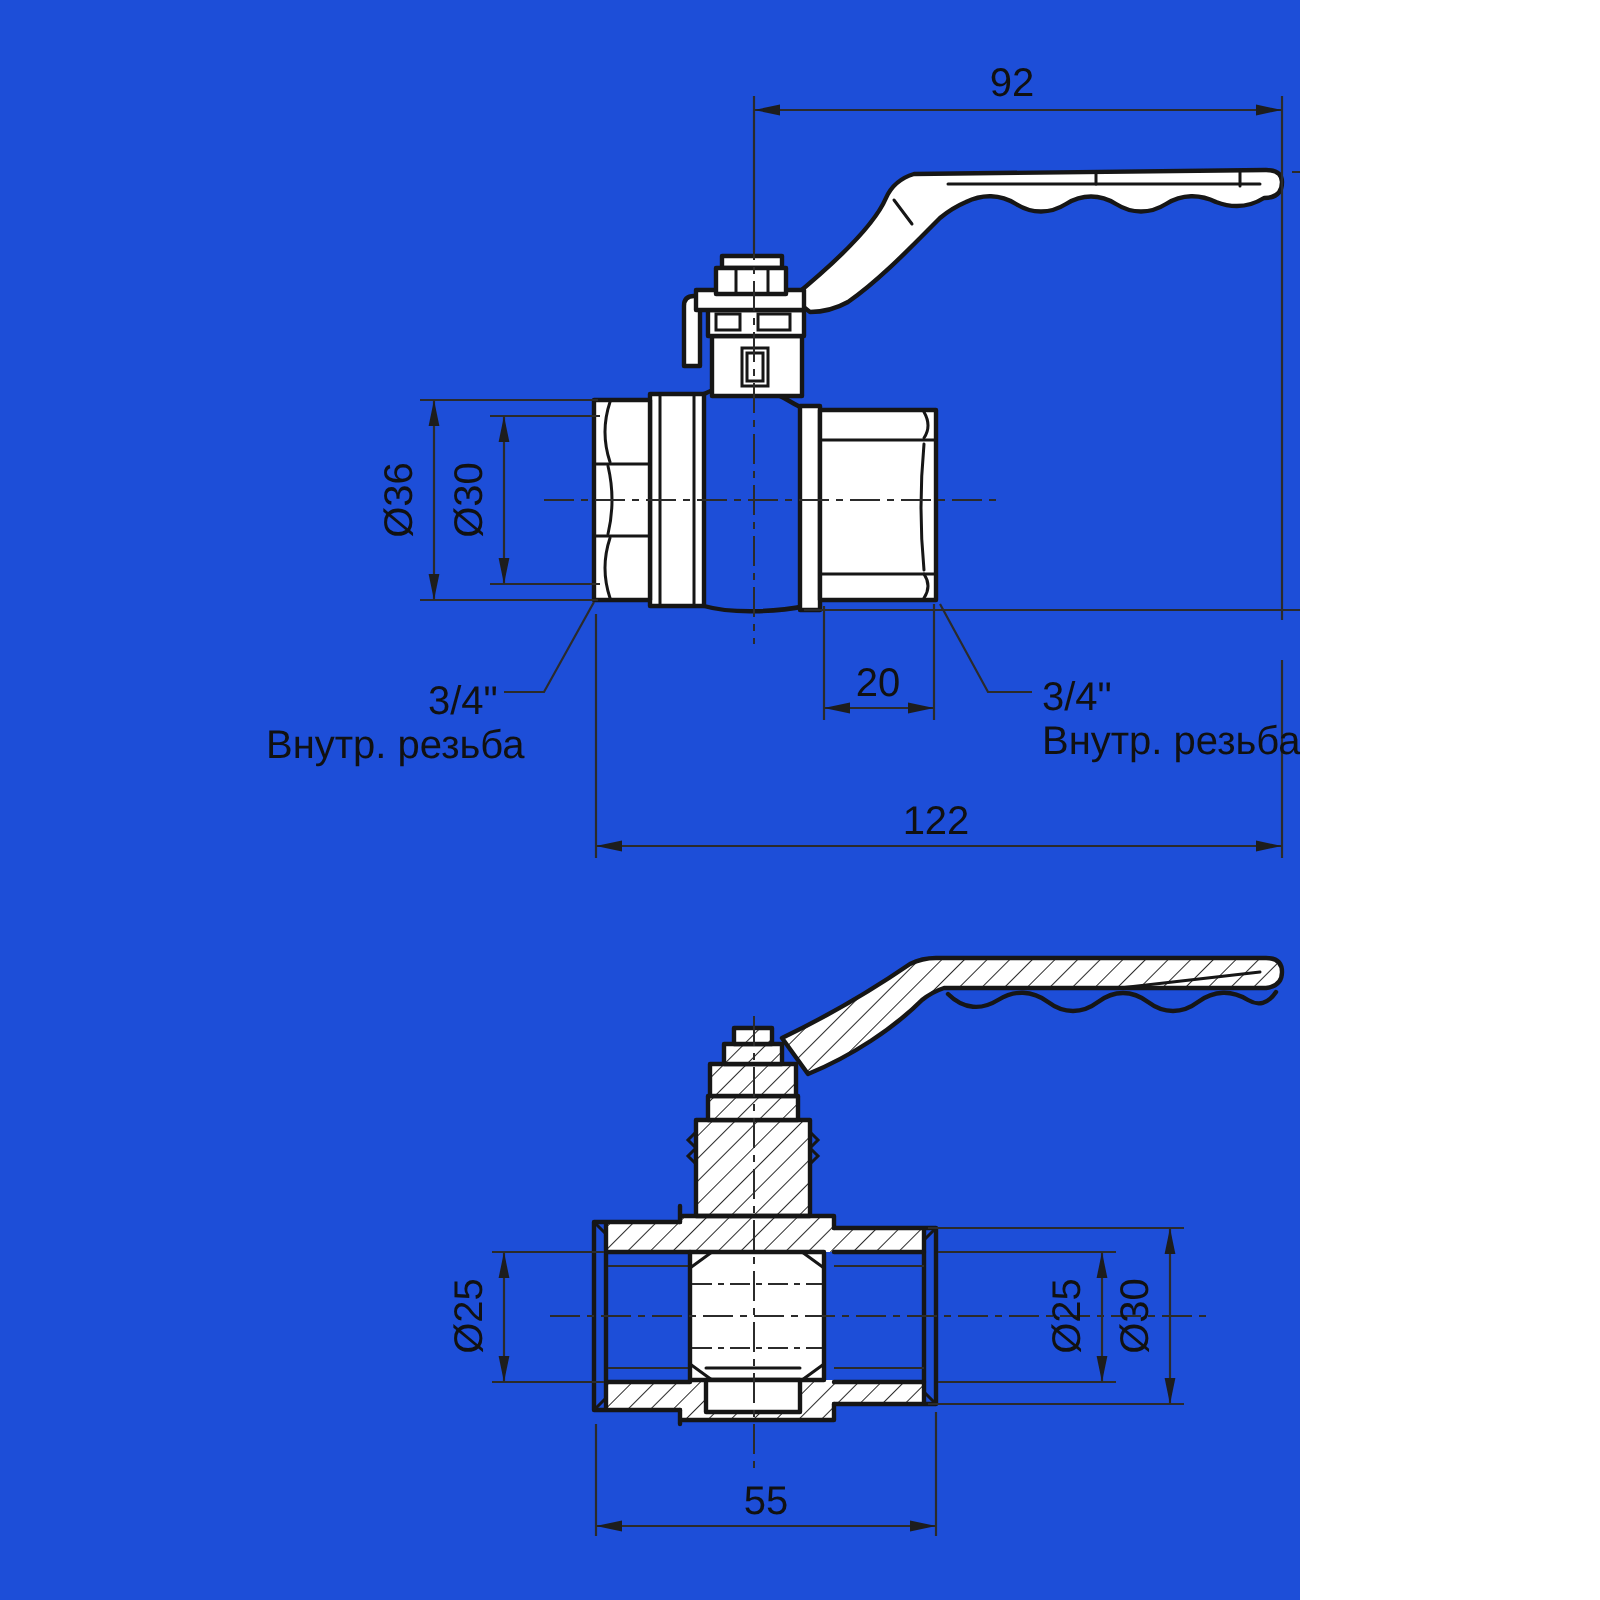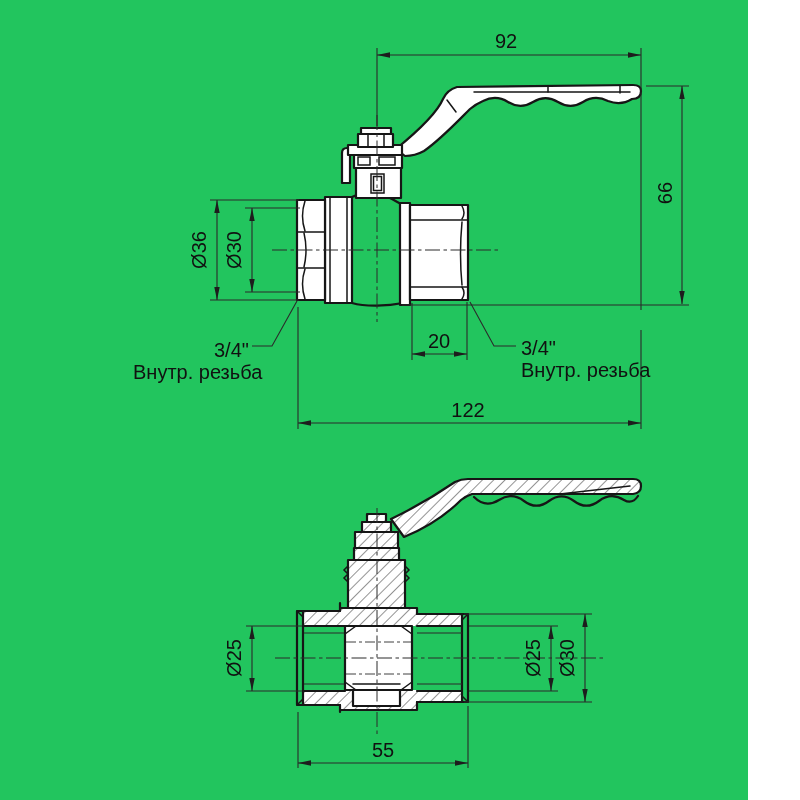--- a/index.html
+++ b/index.html
@@ -1,16 +1,16 @@
 <!DOCTYPE html>
 <html><head>
 <meta charset="utf-8">
 <style>
   html,body{margin:0;padding:0;background:#ffffff;}
-  .page{width:748px;height:800px;background:#22c55e;position:relative;overflow:hidden;}
+  .page{width:650px;height:800px;background:#1d4ed8;position:relative;overflow:hidden;}
   svg{display:block;}
   
   .o{stroke:#161616;stroke-width:2.2;fill:none;stroke-linejoin:round;stroke-linecap:round;}
   .ow{stroke:#161616;stroke-width:2.2;fill:#ffffff;stroke-linejoin:round;stroke-linecap:round;}
   .oh{stroke:#161616;stroke-width:2.2;fill:url(#hatch);stroke-linejoin:round;stroke-linecap:round;}
   .hf{fill:url(#hatch);stroke:none;}
   .m{stroke:#161616;stroke-width:1.5;fill:none;stroke-linecap:round;}
   
   .d{stroke:#2b2b2b;stroke-width:1.1;fill:none;}
   .cl{stroke:#2b2b2b;stroke-width:1;fill:none;stroke-dasharray:15 3.5 3.5 3.5;}

